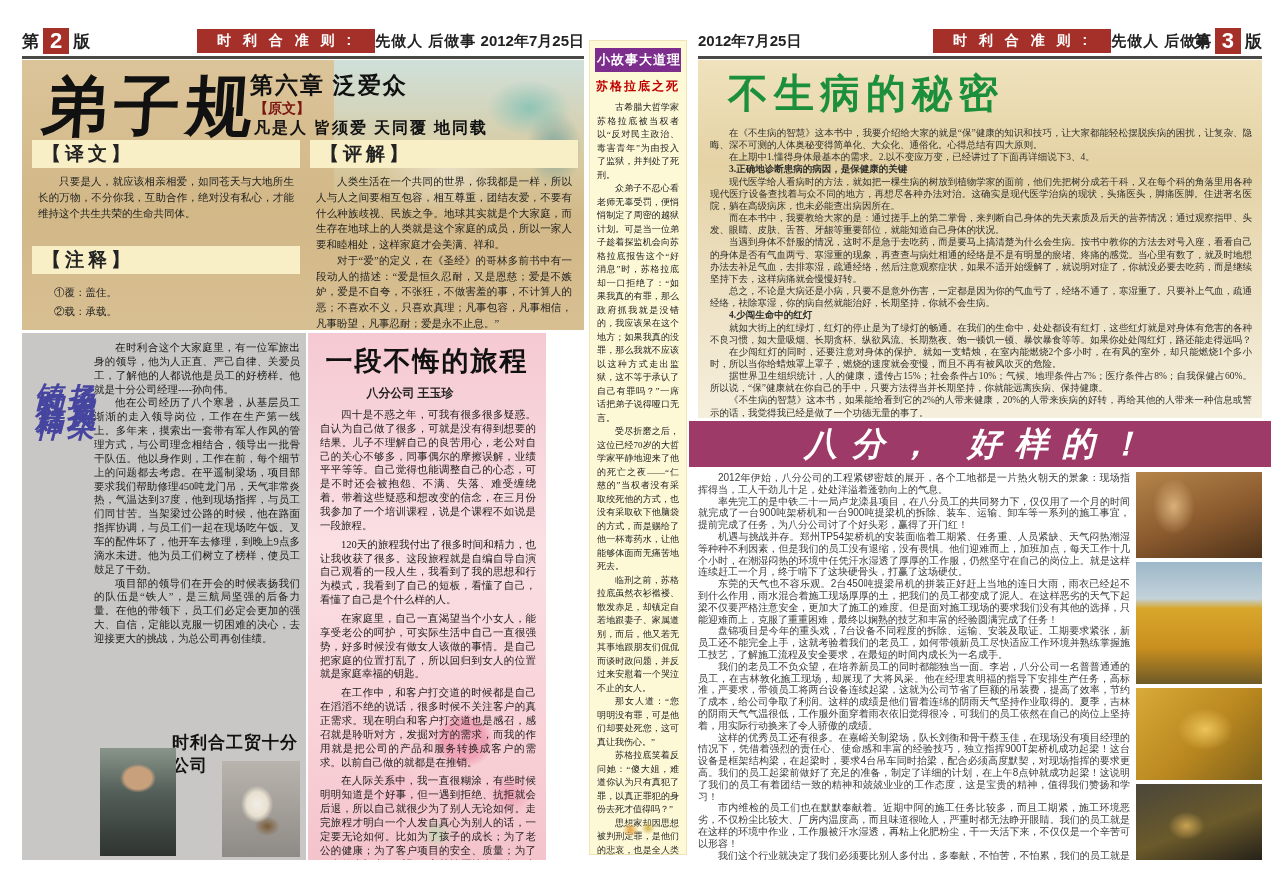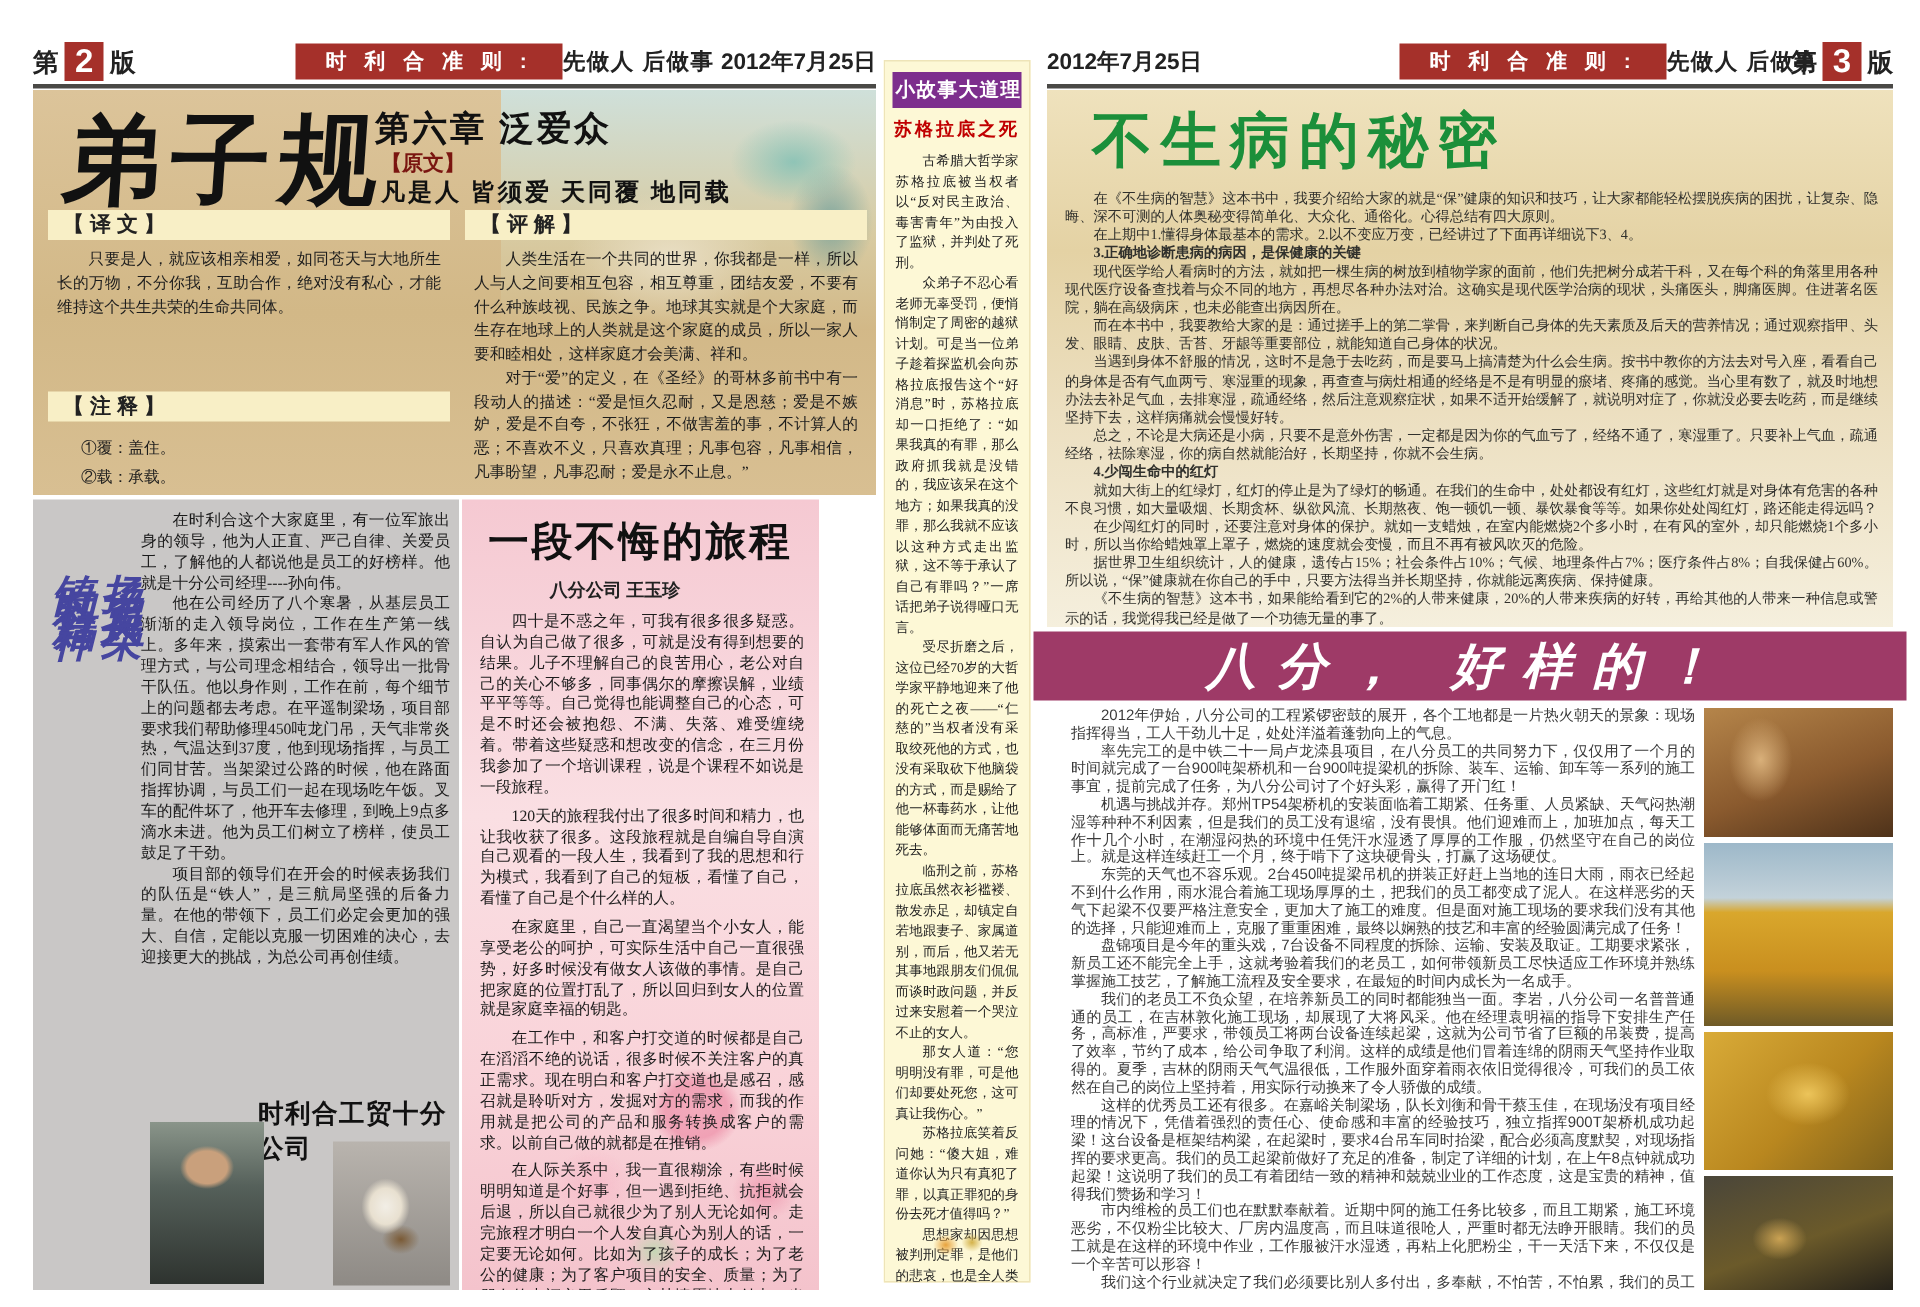--- a/index.html
+++ b/index.html
@@ -32,21 +32,21 @@
       background:
         radial-gradient(60px 40px at 78% 30%, rgba(120,190,180,.75), rgba(120,190,180,0) 70%),
         radial-gradient(40px 55px at 88% 55%, rgba(70,140,150,.6), rgba(70,140,150,0) 70%),
         radial-gradient(90px 60px at 45% 70%, rgba(235,225,200,.9), rgba(235,225,200,0) 75%),
         linear-gradient(180deg,#cfe0da 0%,#d8cba2 60%,#d2b887 100%); }
   .dz-title { position:absolute; left:20px; top:2px; font-size:66px; font-weight:900;
               letter-spacing:6px; color:#111; transform:skewX(-4deg); }
   .dz-chapter { position:absolute; left:228px; top:10px; font-size:23px; font-weight:900; color:#111; letter-spacing:2px;}
   .dz-orig-label { position:absolute; left:232px; top:40px; font-size:14px; font-weight:bold; color:#7a1510;}
   .dz-orig { position:absolute; left:232px; top:58px; font-size:16px; font-weight:900; color:#111; letter-spacing:2px;}
-  .cream-strip { background:#f8efc6; font-size:14px; font-weight:bold; padding:1px 10px; letter-spacing:4px; }
+  .cream-strip { background:#f8efc6; font-size:19px; font-weight:bold; padding:1px 10px; letter-spacing:4px; }
   .dz-col { position:absolute; width:268px; }
   .dz-body { font-size:10.5px; line-height:1.5; text-align:justify; padding:6px 6px 0 6px; color:#1d1d1d;}
   .dz-body p { text-indent:2em; }
   .zs-item { font-size:10.5px; line-height:1.8; padding-left:16px; }
 
   
   .grayblk { left:22px; top:333px; width:284px; height:527px; background:#c9c7c6; overflow:hidden;}
   .vbanner { position:absolute; left:10px; top:28px; writing-mode:vertical-rl; text-orientation:upright;
              font-size:27px; color:#4646a0; font-style:italic; font-weight:bold; letter-spacing:6px; line-height:1.2;}
   .vbanner .vgap { height:22px; display:block;}
@@ -98,21 +98,21 @@
 
   
   .banner { left:689px; top:421px; width:582px; height:46px; background:#9e3a67; color:#fff;
             display:flex; align-items:center; justify-content:center;
             font-size:33px; font-style:italic; font-weight:bold; letter-spacing:14px; }
 
   
   .rart { left:698px; top:472px; width:432px; height:388px; overflow:hidden;
           font-family:"Liberation Sans",sans-serif; font-size:10px; line-height:1.18;
           text-align:justify; color:#3a3a3a; }
-  .rart p { text-indent:2em;margin-left:16px; }
+  .rart p { text-indent:2em; }
 
   
   .photo { position:absolute; left:1136px; width:126px; }
   .ph1 { top:472px; height:86px;
       background:linear-gradient(160deg,#c9a36a 0%,#9a6a35 45%,#5e3c1d 100%),
       #8a5a2e; }
   .ph1 { background:radial-gradient(30px 40px at 30% 40%, #d9b07a 0%, rgba(0,0,0,0) 70%), linear-gradient(160deg,#b5854a 0%,#8a5a2e 55%,#4e321a 100%); }
   .ph2 { top:562px; height:122px;
       background:linear-gradient(180deg,#9db8c9 0%,#c3d2da 30%,#d9a72c 38%,#c98f1f 70%,#6e5a27 100%); }
   .ph3 { top:688px; height:92px;
@@ -154,21 +154,21 @@
   </div>
 
   <div class="dz-col" style="left:288px; top:80px;">
     <div class="cream-strip">【评解】</div>
     <div class="dz-body">
       <p>人类生活在一个共同的世界，你我都是一样，所以人与人之间要相互包容，相互尊重，团结友爱，不要有什么种族歧视、民族之争。地球其实就是个大家庭，而生存在地球上的人类就是这个家庭的成员，所以一家人要和睦相处，这样家庭才会美满、祥和。</p>
       <p>对于“爱”的定义，在《圣经》的哥林多前书中有一段动人的描述：“爱是恒久忍耐，又是恩慈；爱是不嫉妒，爱是不自夸，不张狂，不做害羞的事，不计算人的恶；不喜欢不义，只喜欢真理；凡事包容，凡事相信，凡事盼望，凡事忍耐；爱是永不止息。”</p>
     </div>
   </div>
 
-  <div class="dz-col" style="left:10px; top:186px;margin-top:15px;">
+  <div class="dz-col" style="left:10px; top:186px;">
     <div class="cream-strip">【注释】</div>
     <div class="dz-body" style="padding-top:10px;">
       <div class="zs-item">①覆：盖住。</div>
       <div class="zs-item">②载：承载。</div>
     </div>
   </div>
 </div>
 
 <div class="abs grayblk">
   <div class="vbanner">

